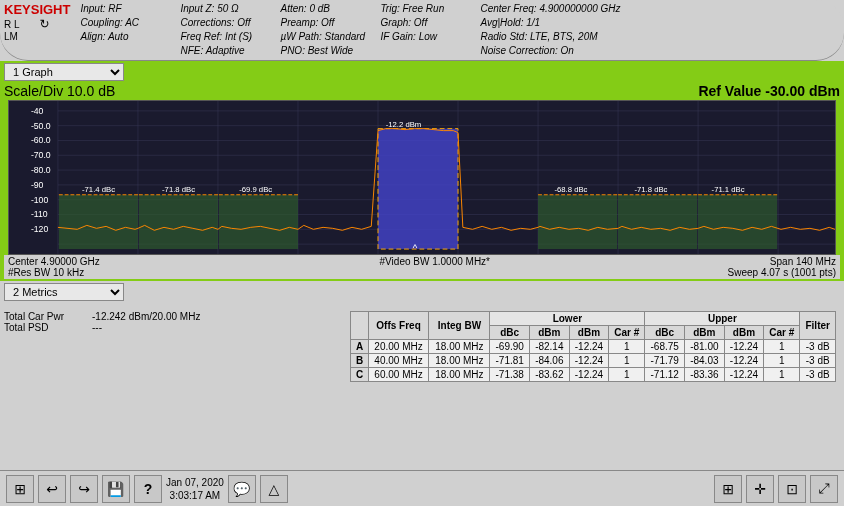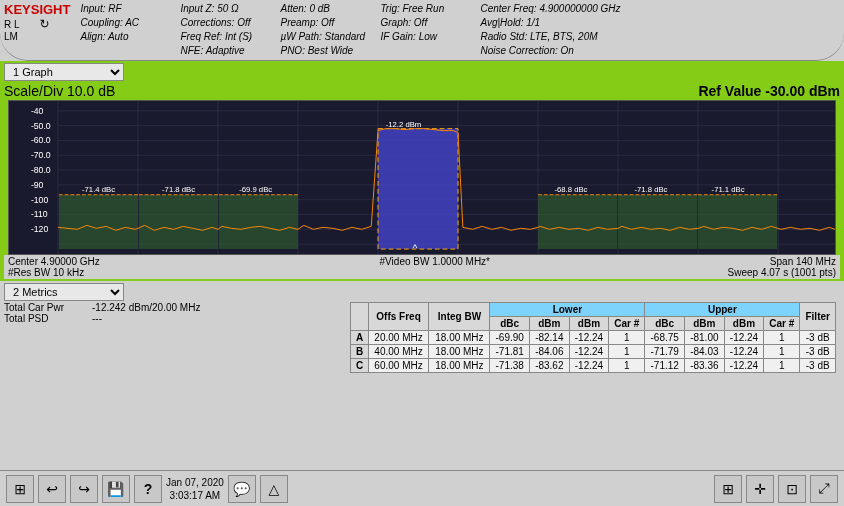--- a/index.html
+++ b/index.html
@@ -86,21 +86,21 @@
     }
 
     
     .metrics-section {
       padding: 2px 4px;
     }
     .metrics-selector {
       display: flex;
       align-items: flex-start;
       gap: 4px;
-      margin-bottom: 1px;
+      margin-bottom: 10px;
     }
     .metrics-dropdown {
       background: #e8e8e8;
       border: 1px solid #888;
       padding: 1px 4px;
       font-size: 11px;
       width: 120px;
     }
     .metrics-row {
       display: flex;
@@ -122,21 +122,21 @@
       border: 1px solid #888;
       padding: 1px 4px;
       text-align: center;
       background: #f0f0f0;
     }
     th {
       background: #d8d8d8;
       font-weight: bold;
     }
     .col-header-main {
-      background: #7dd3fc;
+      background: #e5e5e5;
     }
     .row-label {
       font-weight: bold;
       background: #d8d8d8;
       text-align: center;
     }
 
     
     .bottom-toolbar {
       position: absolute;

